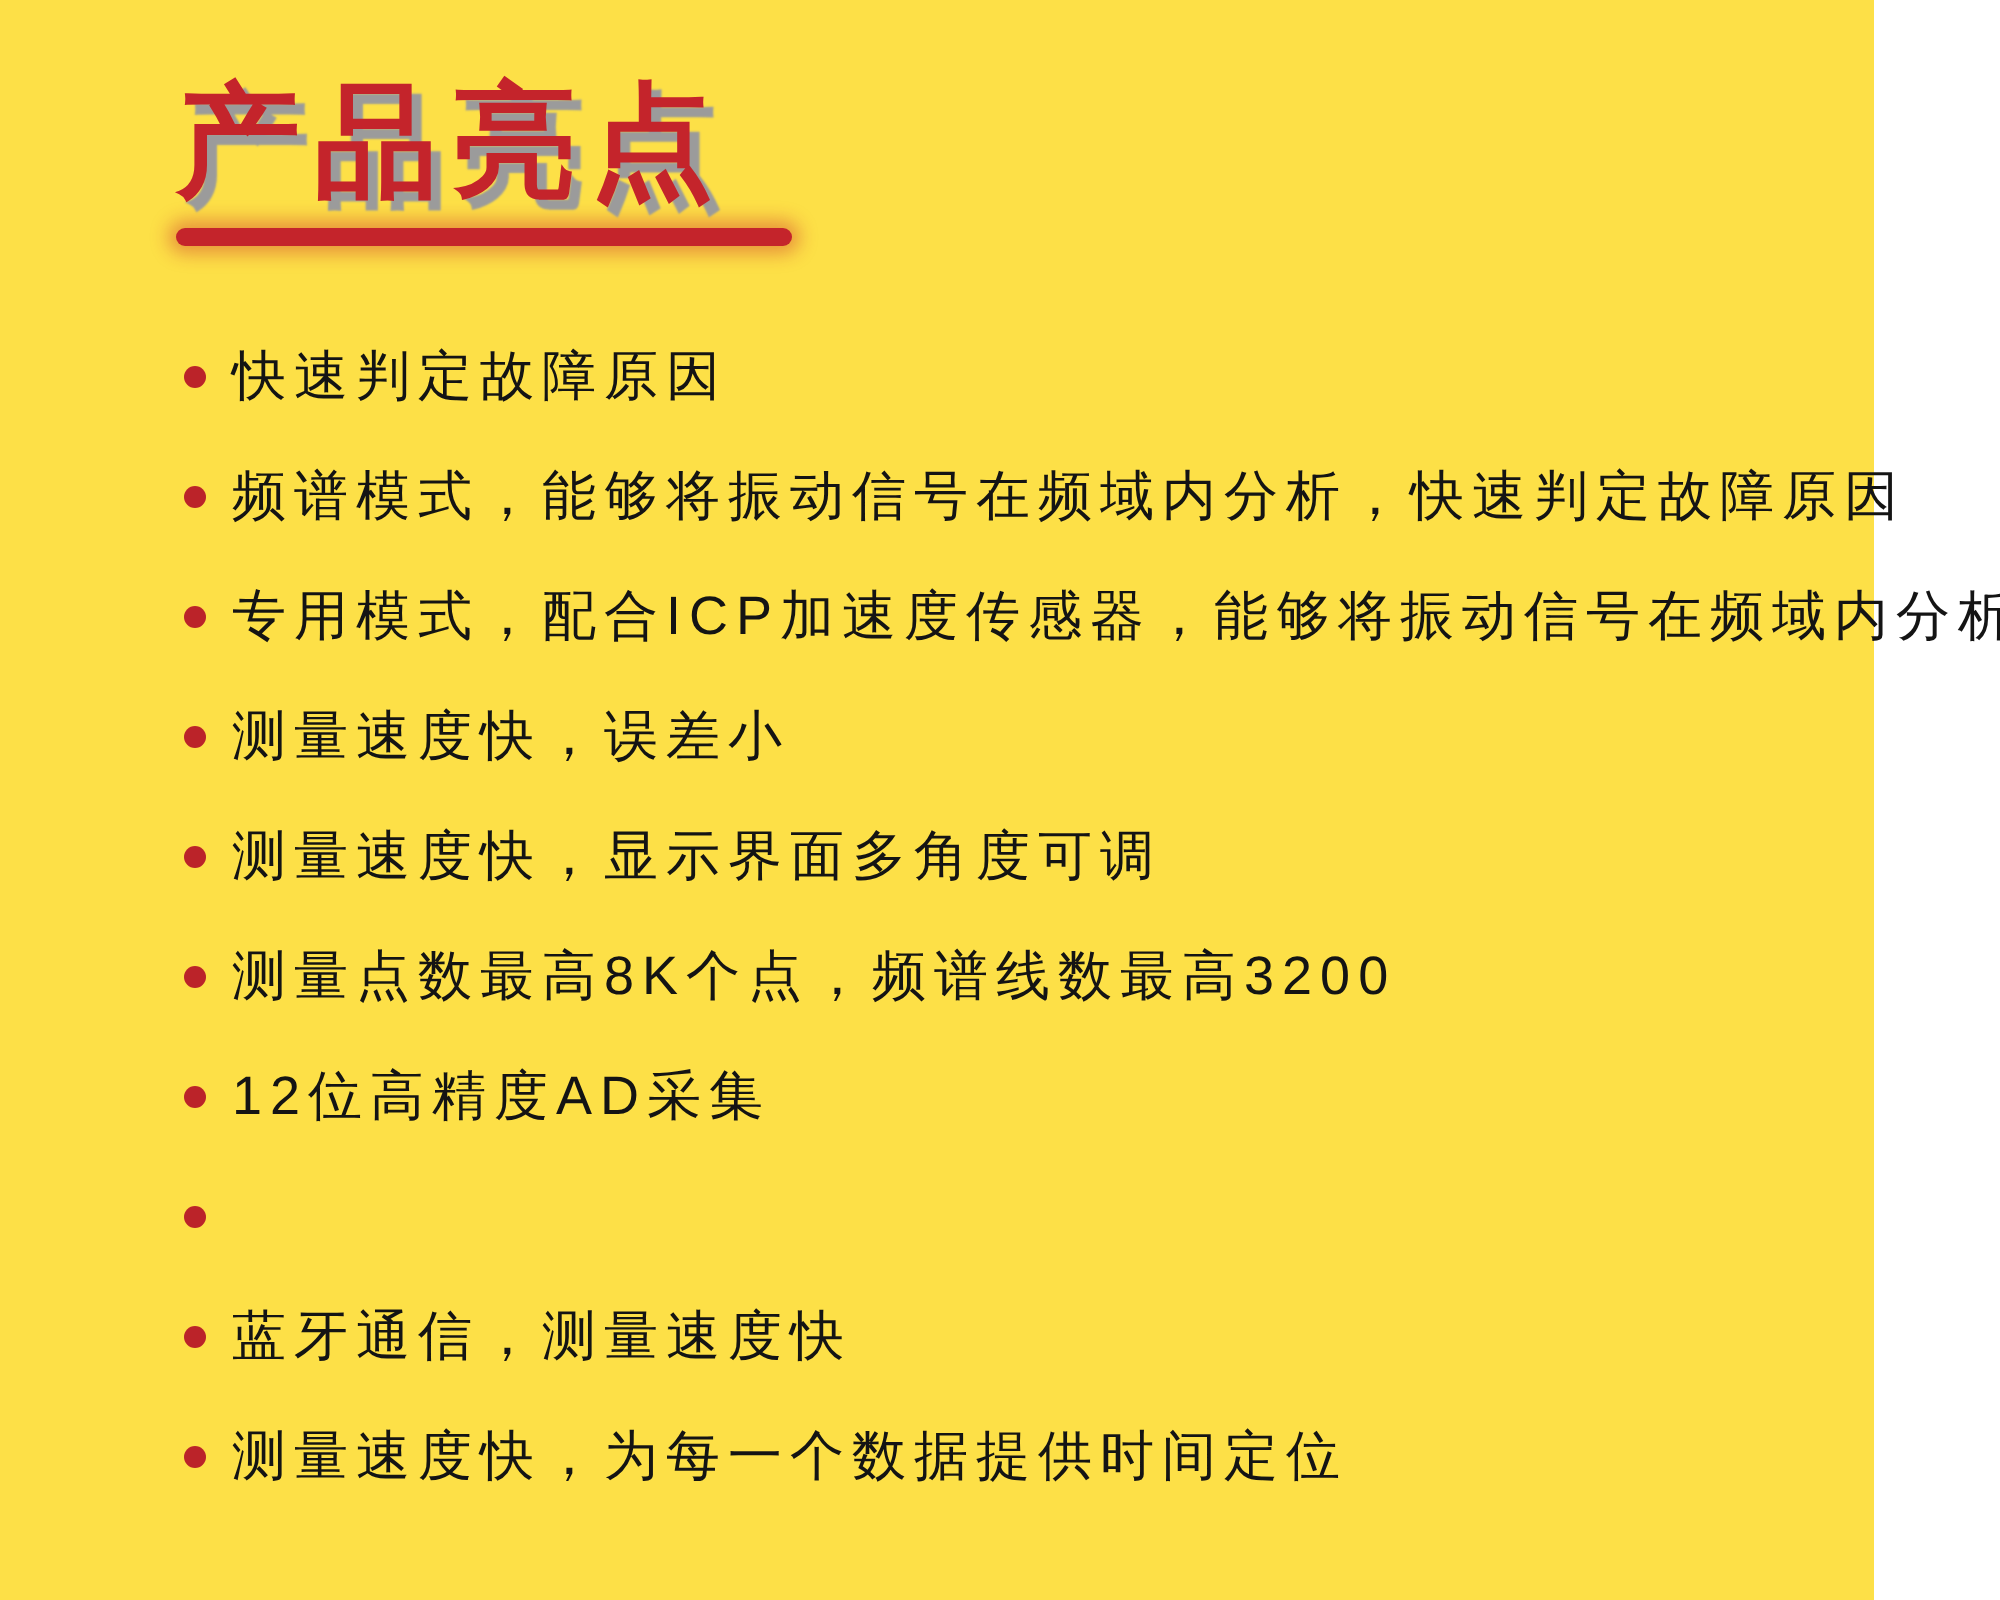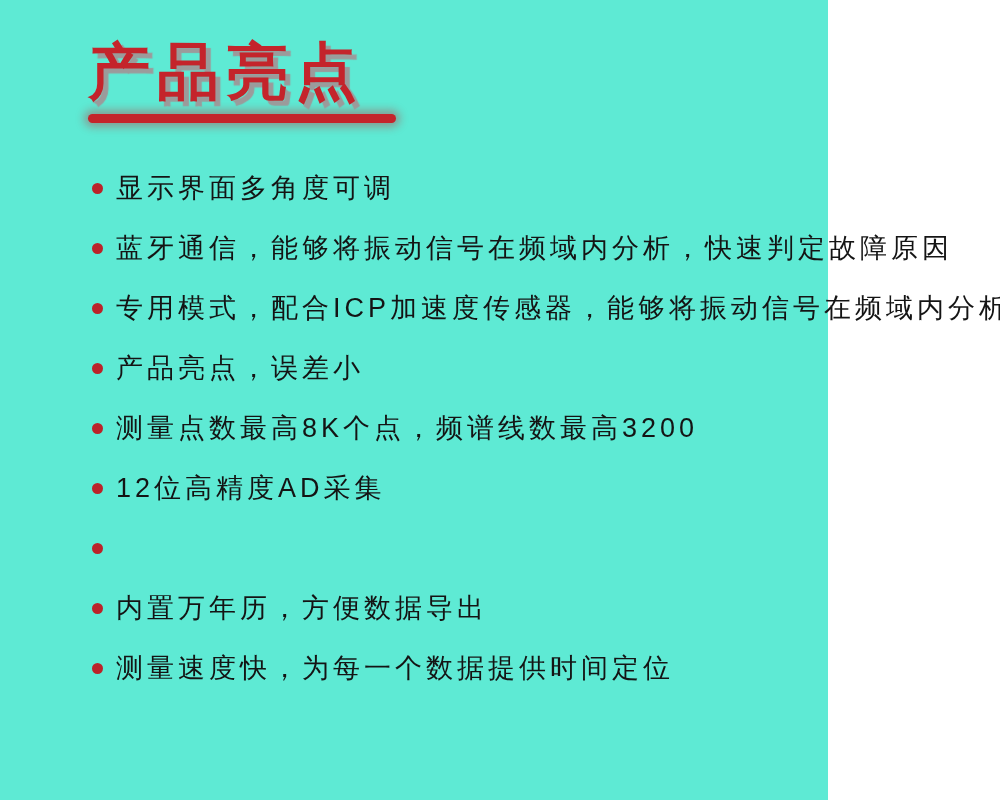--- a/index.html
+++ b/index.html
@@ -4,22 +4,22 @@
 <style>
   * { margin: 0; padding: 0; box-sizing: border-box; }
   html, body {
     width: 1000px; height: 800px;
     background: #ffffff;
     font-family: "Liberation Sans", "DejaVu Sans", sans-serif;
     overflow: hidden;
   }
   .page {
     position: relative;
-    width: 828px; height: 800px;
-    background: #5eead4;
+    width: 937px; height: 800px;
+    background: #fde047;
     padding-left: 12px;
   }
   .header {
     position: absolute;
     left: 88px; top: 38px;
   }
   .page-title {
     display: inline-block;
     font-size: 62px;
     line-height: 1.1;
@@ -69,48 +69,52 @@
 <div class="page">
 
   <div class="header">
     <h1 class="page-title">产品亮点</h1>
     <div class="title-underline"></div>
   </div>
 
   <ul class="highlights-list">
     <li class="list-item">
       <span class="bullet-icon"></span>
-      <span class="item-text">显示界面多角度可调</span>
+      <span class="item-text">快速判定故障原因</span>
     </li>
     <li class="list-item">
       <span class="bullet-icon"></span>
-      <span class="item-text">蓝牙通信，能够将振动信号在频域内分析，快速判定故障原因</span>
+      <span class="item-text">频谱模式，能够将振动信号在频域内分析，快速判定故障原因</span>
     </li>
     <li class="list-item">
       <span class="bullet-icon"></span>
       <span class="item-text">专用模式，配合ICP加速度传感器，能够将振动信号在频域内分析</span>
     </li>
     <li class="list-item">
       <span class="bullet-icon"></span>
-      <span class="item-text">产品亮点，误差小</span>
+      <span class="item-text">测量速度快，误差小</span>
+    </li>
+    <li class="list-item">
+      <span class="bullet-icon"></span>
+      <span class="item-text">测量速度快，显示界面多角度可调</span>
     </li>
     <li class="list-item">
       <span class="bullet-icon"></span>
       <span class="item-text">测量点数最高8K个点，频谱线数最高3200</span>
     </li>
     <li class="list-item">
       <span class="bullet-icon"></span>
       <span class="item-text">12位高精度AD采集</span>
     </li>
     <li class="list-item">
       <span class="bullet-icon"></span>
     </li>
     <li class="list-item">
       <span class="bullet-icon"></span>
-      <span class="item-text">内置万年历，方便数据导出</span>
+      <span class="item-text">蓝牙通信，测量速度快</span>
     </li>
     <li class="list-item">
       <span class="bullet-icon"></span>
       <span class="item-text">测量速度快，为每一个数据提供时间定位</span>
     </li>
   </ul>
 
 </div>
 
 </body></html>

